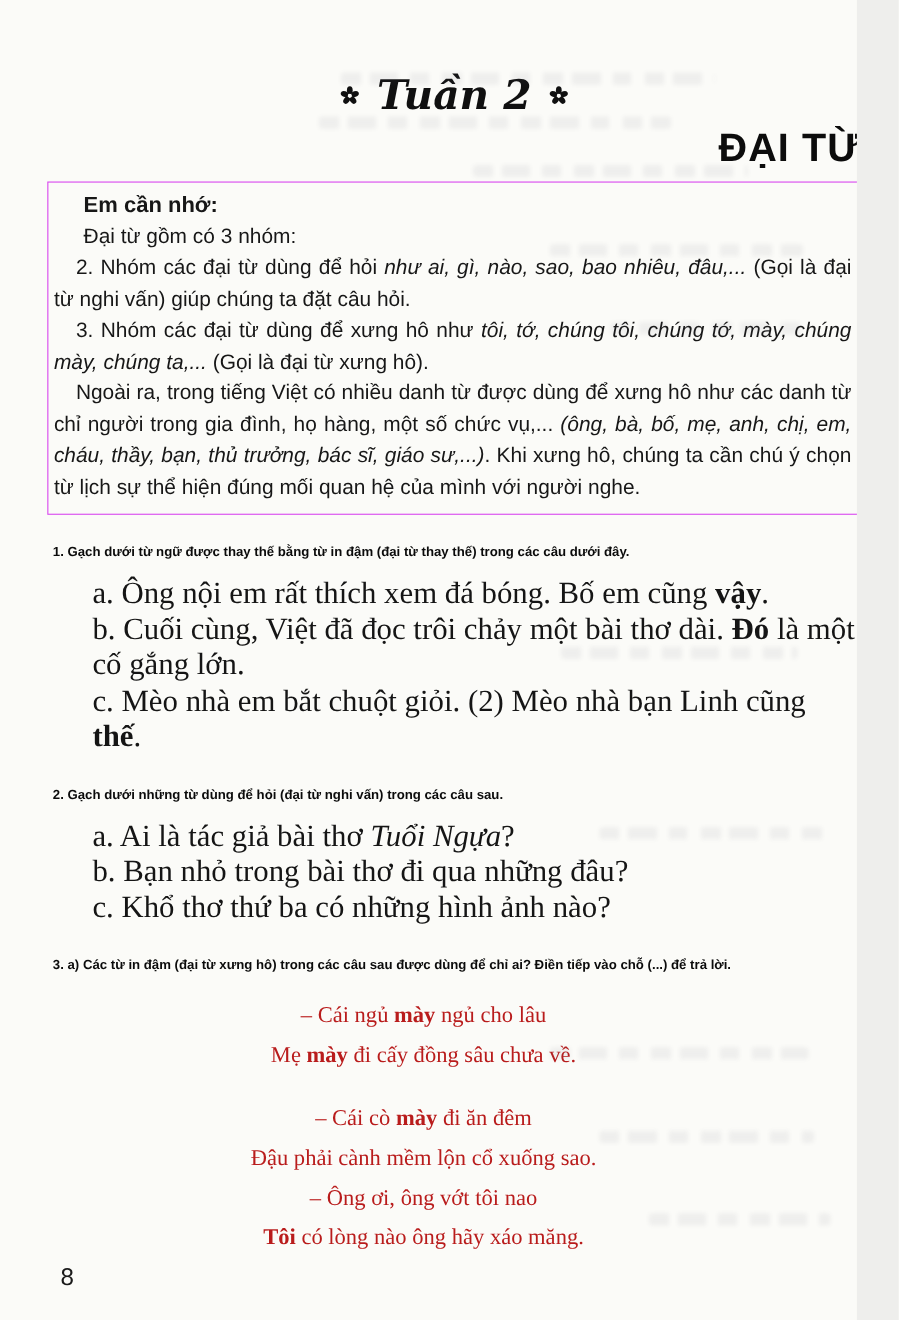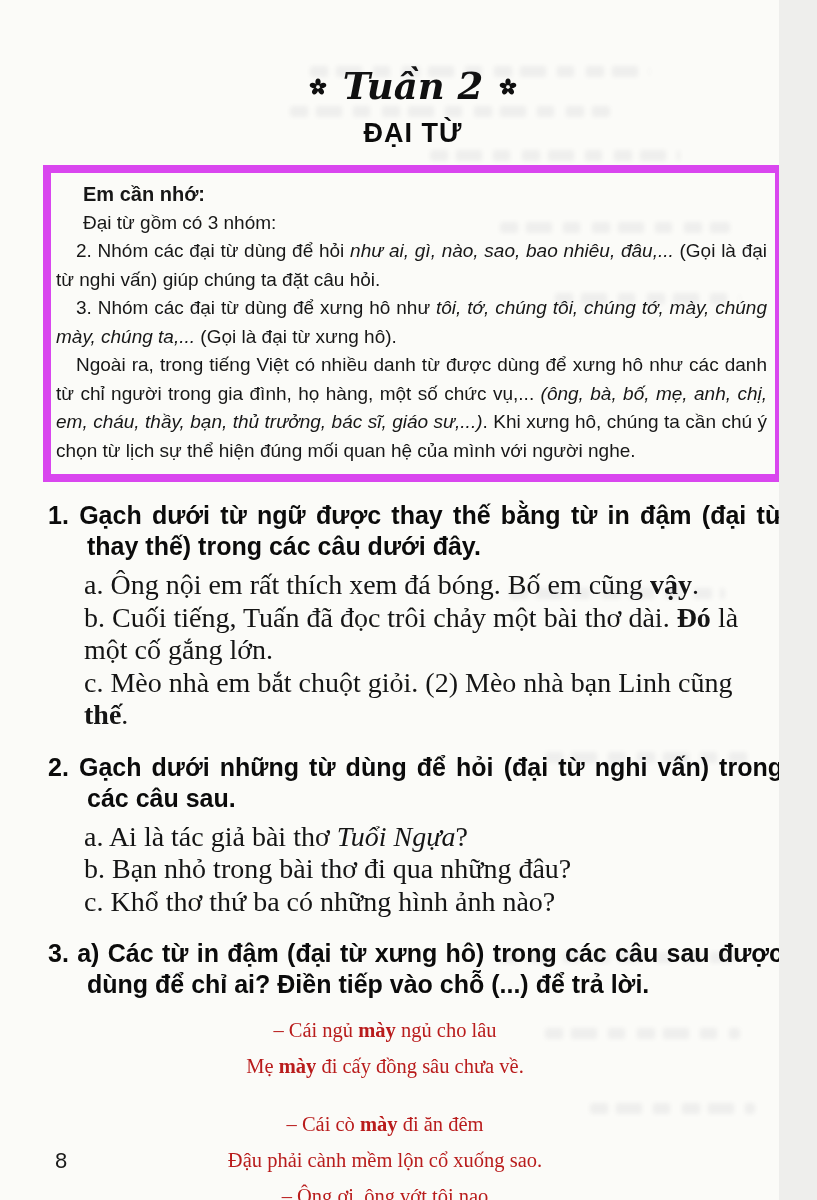--- a/index.html
+++ b/index.html
@@ -25,46 +25,46 @@
 
   
   .week-title {
     margin-top:64px; text-align:center;
     font-family:"DejaVu Serif", serif; font-style:italic; font-weight:bold;
     font-size:37px; line-height:44px; color:#101010;
     display:flex; align-items:center; justify-content:center; gap:16px;
   }
   .week-title .flower { display:inline-flex; transform:translateY(1px); }
   .lesson-title {
-    margin-top:9px; text-align:center;
+    margin-top:9px; text-align:right;
     font-family:"Liberation Sans", sans-serif; font-weight:bold;
-    font-size:27px; line-height:33px; letter-spacing:1px; color:#0c0c0c;
+    font-size:36px; line-height:33px; letter-spacing:1px; color:#0c0c0c;
   }
 
   
   .memo-box {
-    margin-top:15px; border:8px solid #d946ef;
+    margin-top:15px; border:1px solid #d946ef;
     padding:7px 8px 9px 5px;
     font-family:"Liberation Sans", sans-serif;
     font-size:19px; line-height:28.5px; color:#171717;
   }
   .memo-heading { font-weight:bold; font-size:20px; margin-left:27px; }
   .memo-intro  { margin-left:27px; }
   .memo-para   { text-align:justify; text-indent:20px; }
 
   .run-i  { font-style:italic; }
   .run-b  { font-weight:bold; }
 
   
   .exercises { padding-left:5px; margin-top:18px; }
   .exercise  { margin-top:20px; }
   .exercise:first-child { margin-top:0; }
   .ex-heading {
     font-family:"Liberation Sans", sans-serif; font-weight:bold;
-    font-size:25px; line-height:31px; color:#0b0b0b;
+    font-size:12px; line-height:31px; color:#0b0b0b;
     padding-left:39px; text-indent:-39px; text-align:justify;
   }
   .ex-items { margin-top:7px; }
   .ex-item {
     font-family:"Liberation Serif", serif;
     font-size:28px; line-height:32.5px; color:#151515;
     margin-left:36px;
   }
 
   
@@ -136,21 +136,21 @@
       <p class="memo-para"><span>3. Nhóm các đại từ dùng để xưng hô như </span><span class="run-i">tôi, tớ, chúng tôi, chúng tớ, mày, chúng mày, chúng ta,...</span><span> (Gọi là đại từ xưng hô).</span></p>
       <p class="memo-para"><span>Ngoài ra, trong tiếng Việt có nhiều danh từ được dùng để xưng hô như các danh từ chỉ người trong gia đình, họ hàng, một số chức vụ,... </span><span class="run-i">(ông, bà, bố, mẹ, anh, chị, em, cháu, thầy, bạn, thủ trưởng, bác sĩ, giáo sư,...)</span><span>. Khi xưng hô, chúng ta cần chú ý chọn từ lịch sự thể hiện đúng mối quan hệ của mình với người nghe.</span></p>
     </section>
 
     <section class="exercises">
 
       <div class="exercise">
         <p class="ex-heading">1. Gạch dưới từ ngữ được thay thế bằng từ in đậm (đại từ thay thế) trong các câu dưới đây.</p>
         <div class="ex-items">
           <p class="ex-item"><span>a. Ông nội em rất thích xem đá bóng. Bố em cũng </span><span class="run-b">vậy</span><span>.</span></p>
-          <p class="ex-item"><span>b. Cuối tiếng, Tuấn đã đọc trôi chảy một bài thơ dài. </span><span class="run-b">Đó</span><span> là một cố gắng lớn.</span></p>
+          <p class="ex-item"><span>b. Cuối cùng, Việt đã đọc trôi chảy một bài thơ dài. </span><span class="run-b">Đó</span><span> là một cố gắng lớn.</span></p>
           <p class="ex-item"><span>c. Mèo nhà em bắt chuột giỏi. (2) Mèo nhà bạn Linh cũng </span><span class="run-b">thế</span><span>.</span></p>
         </div>
       </div>
 
       <div class="exercise">
         <p class="ex-heading">2. Gạch dưới những từ dùng để hỏi (đại từ nghi vấn) trong các câu sau.</p>
         <div class="ex-items">
           <p class="ex-item"><span>a. Ai là tác giả bài thơ </span><span class="run-i">Tuổi Ngựa</span><span>?</span></p>
           <p class="ex-item"><span>b. Bạn nhỏ trong bài thơ đi qua những đâu?</span></p>
           <p class="ex-item"><span>c. Khổ thơ thứ ba có những hình ảnh nào?</span></p>

